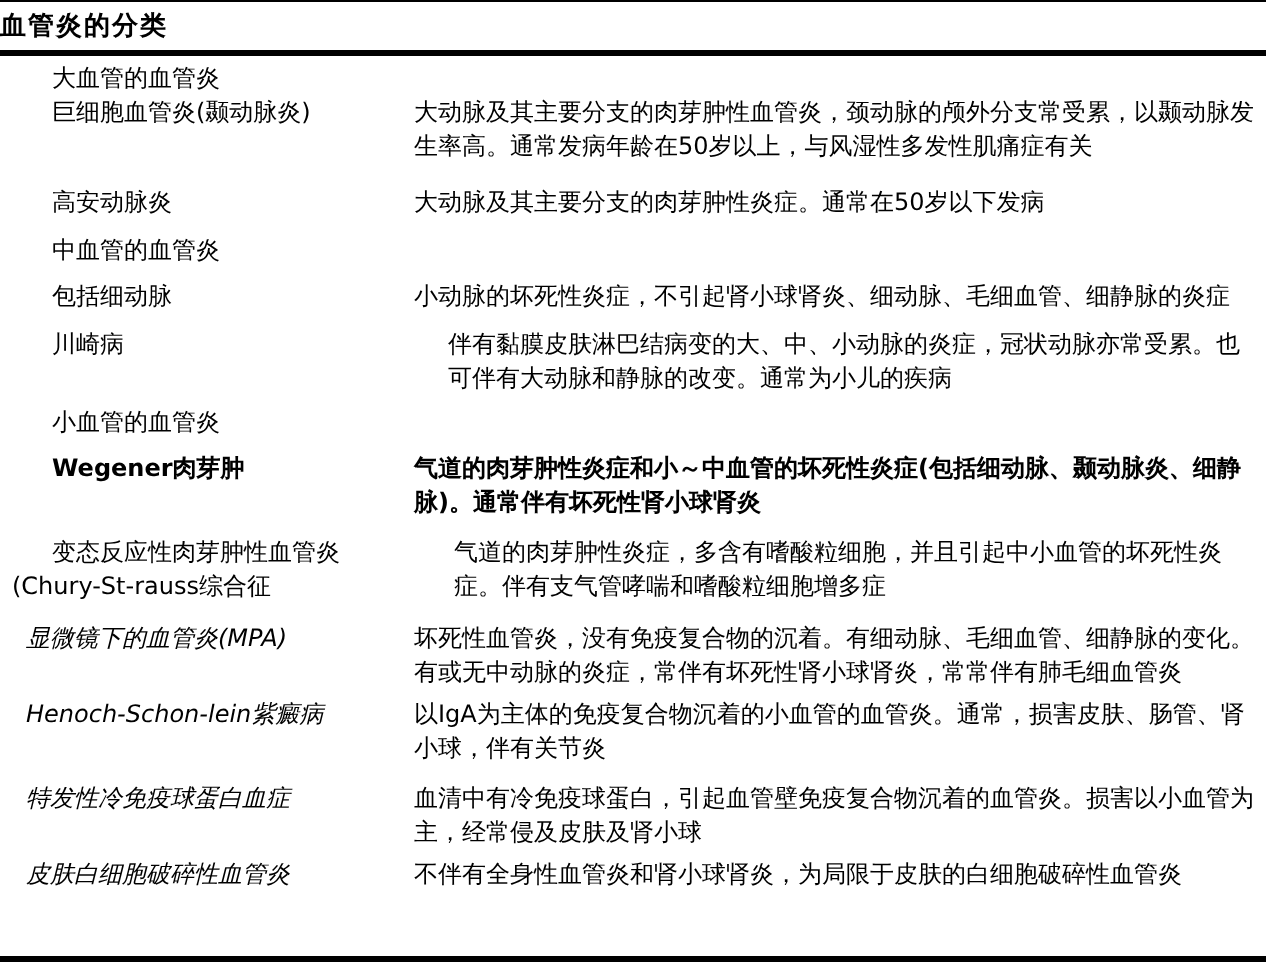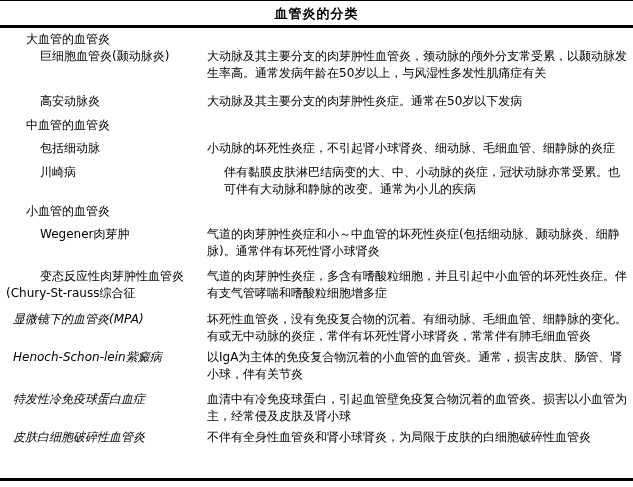--- a/index.html
+++ b/index.html
@@ -20,21 +20,20 @@
     width: 633px;
     height: 487px;
     box-sizing: border-box;
     border-top: 1px solid #000000;
     background: #ffffff;
     overflow: hidden;
   }
   .title {
     font-size: 13px;
     font-weight: bold;
-    text-align: center;
     padding: 4px 0 3px 0;
     letter-spacing: 1px;
   }
   .thick-rule {
     height: 3px;
     background: #000000;
     width: 633px;
   }
   .bottom-rule {
     position: absolute;
@@ -51,34 +50,34 @@
   .row .term {
     flex: 0 0 207px;
     box-sizing: border-box;
   }
   .row .desc {
     flex: 1 1 auto;
     box-sizing: border-box;
     padding-right: 4px;
   }
   .t-section .term-line1 { padding-left: 26px; }
-  .t-item    .term-line1 { padding-left: 40px; }
+  .t-item    .term-line1 { padding-left: 26px; }
   .t-flush   .term-line1 { padding-left: 13px; font-style: italic; }
   .term-line2 { padding-left: 6px; }
 
   .row { margin-top: 7px; }
   .row:nth-child(1)  { margin-top: 0; }
   .row:nth-child(2)  { margin-top: 0; }
   .row:nth-child(3)  { margin-top: 11px; }
   .row:nth-child(4)  { margin-top: 7px; }
   .row:nth-child(5)  { margin-top: 6px; }
   .row:nth-child(6)  { margin-top: 7px; gap: 17px; }
   .row:nth-child(7)  { margin-top: 5px; }
-  .row:nth-child(8)  { margin-top: 6px; }
-  .row:nth-child(9)  { margin-top: 8px; }
+  .row:nth-child(8)  { margin-top: 6px; font-weight: bold; }
+  .row:nth-child(9)  { margin-top: 8px; gap: 20px; }
   .row:nth-child(10) { margin-top: 9px; }
   .row:nth-child(11) { margin-top: 4px; }
   .row:nth-child(12) { margin-top: 8px; }
   .row:nth-child(13) { margin-top: 4px; }
 </style>
 </head>
 <body>
 
 <div class="page">
   <div class="title">血管炎的分类</div>

